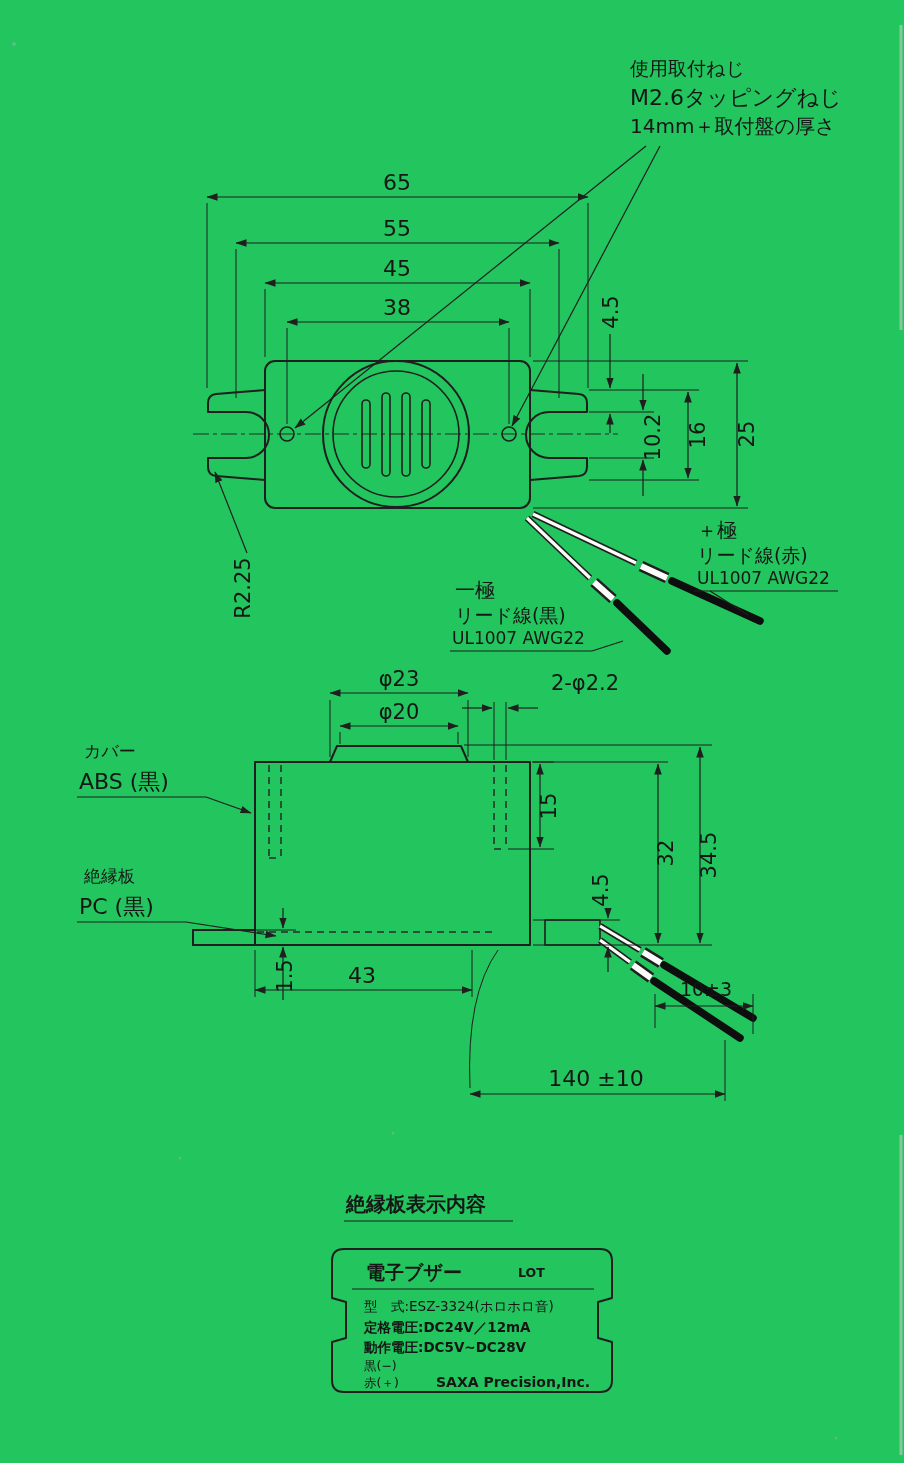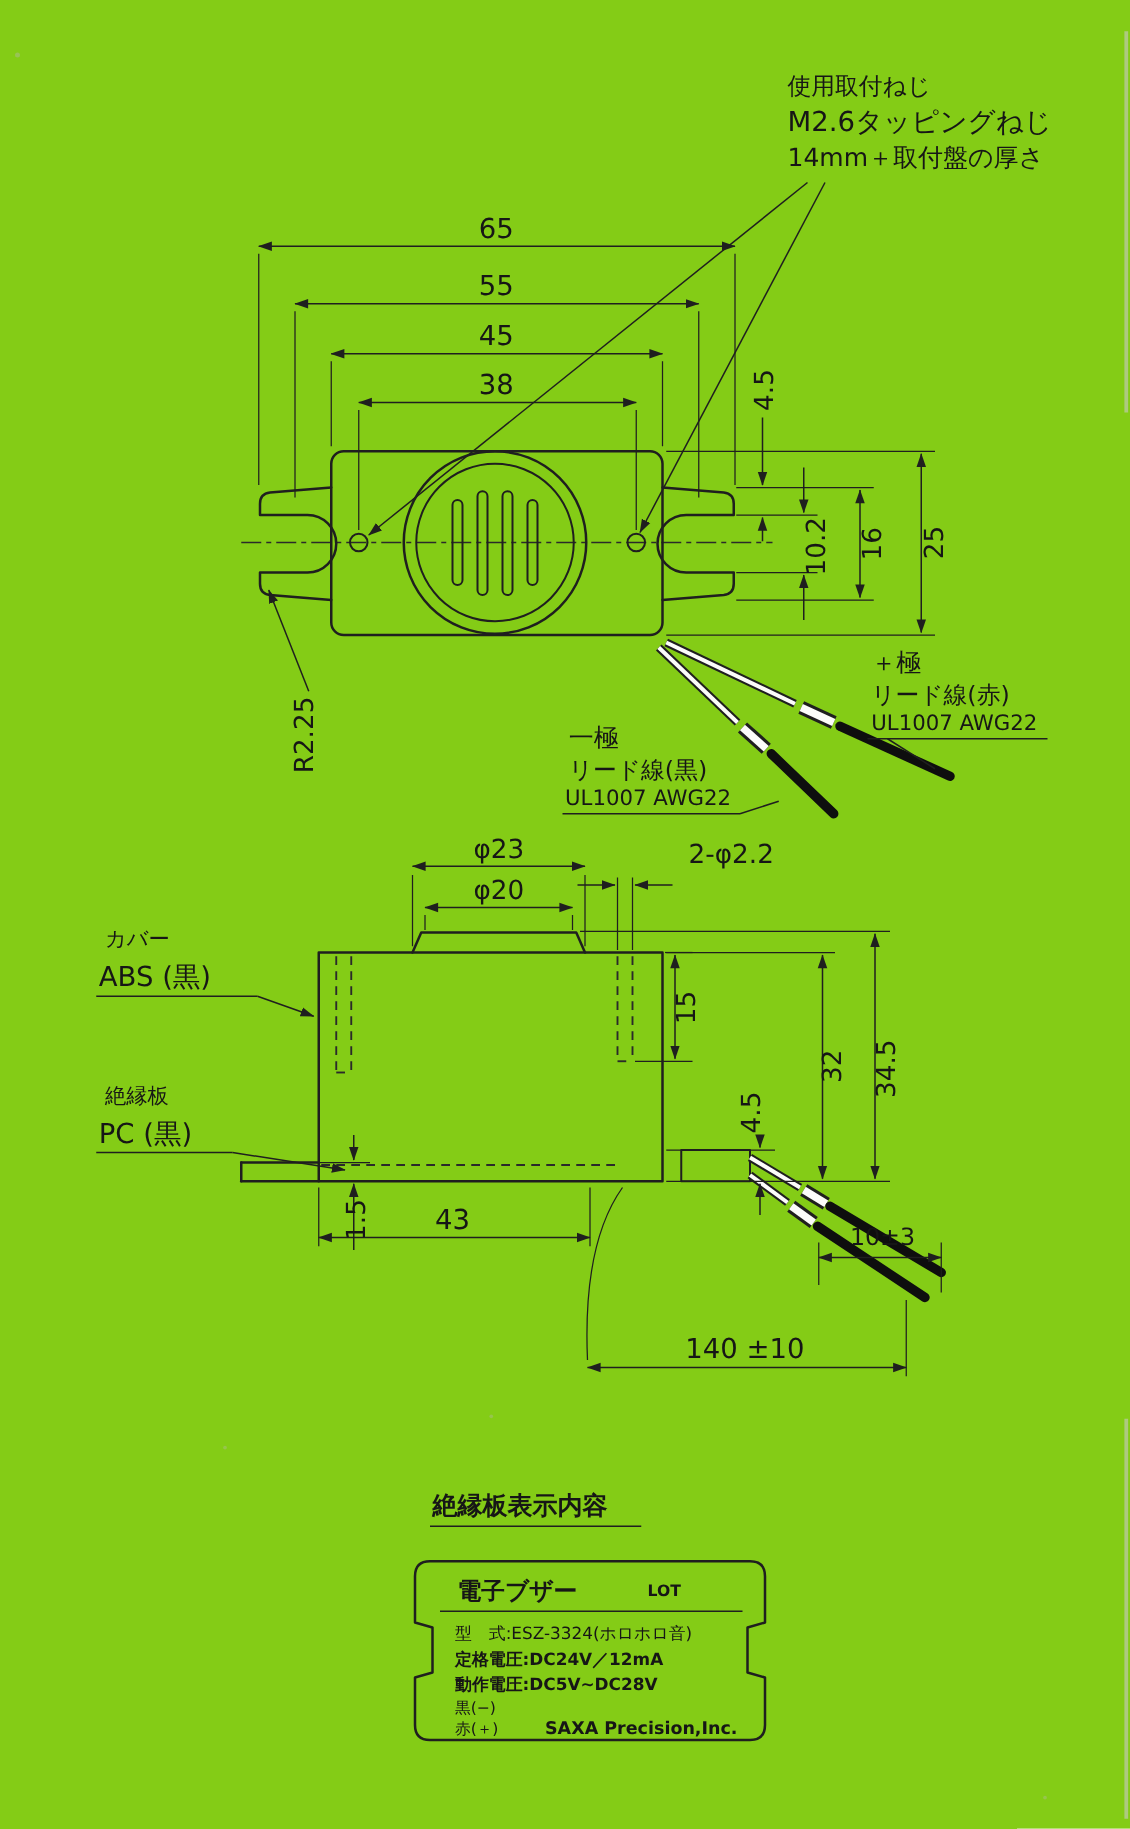--- a/index.html
+++ b/index.html
@@ -1,16 +1,16 @@
 <!DOCTYPE html>
 <html><head>
 <meta charset="utf-8">
 <style>
   html,body{margin:0;padding:0;background:#ffffff;}
-  .page{position:relative;width:904px;height:1463px;background:#84cc16;overflow:hidden;
+  .page{position:relative;width:904px;height:1463px;background:#22c55e;overflow:hidden;
         font-family:"DejaVu Sans","Liberation Sans",sans-serif;}
   svg{display:block;}
   
   .s  {stroke:#1f1f1f;stroke-width:2;fill:none;stroke-linecap:round;stroke-linejoin:round;}
   .s15{stroke:#1f1f1f;stroke-width:1.6;fill:none;stroke-linejoin:round;}
   .sd {stroke:#2a2a2a;stroke-width:1.5;fill:none;stroke-dasharray:7 5;}
   .cl {stroke:#2a2a2a;stroke-width:1.1;fill:none;stroke-dasharray:16 4 4 4;}
   .d  {stroke:#1f1f1f;stroke-width:1.2;fill:none;}
   .e  {stroke:#1f1f1f;stroke-width:1;fill:none;}
   .wt {stroke:#1f1f1f;stroke-width:6.5;fill:none;}

